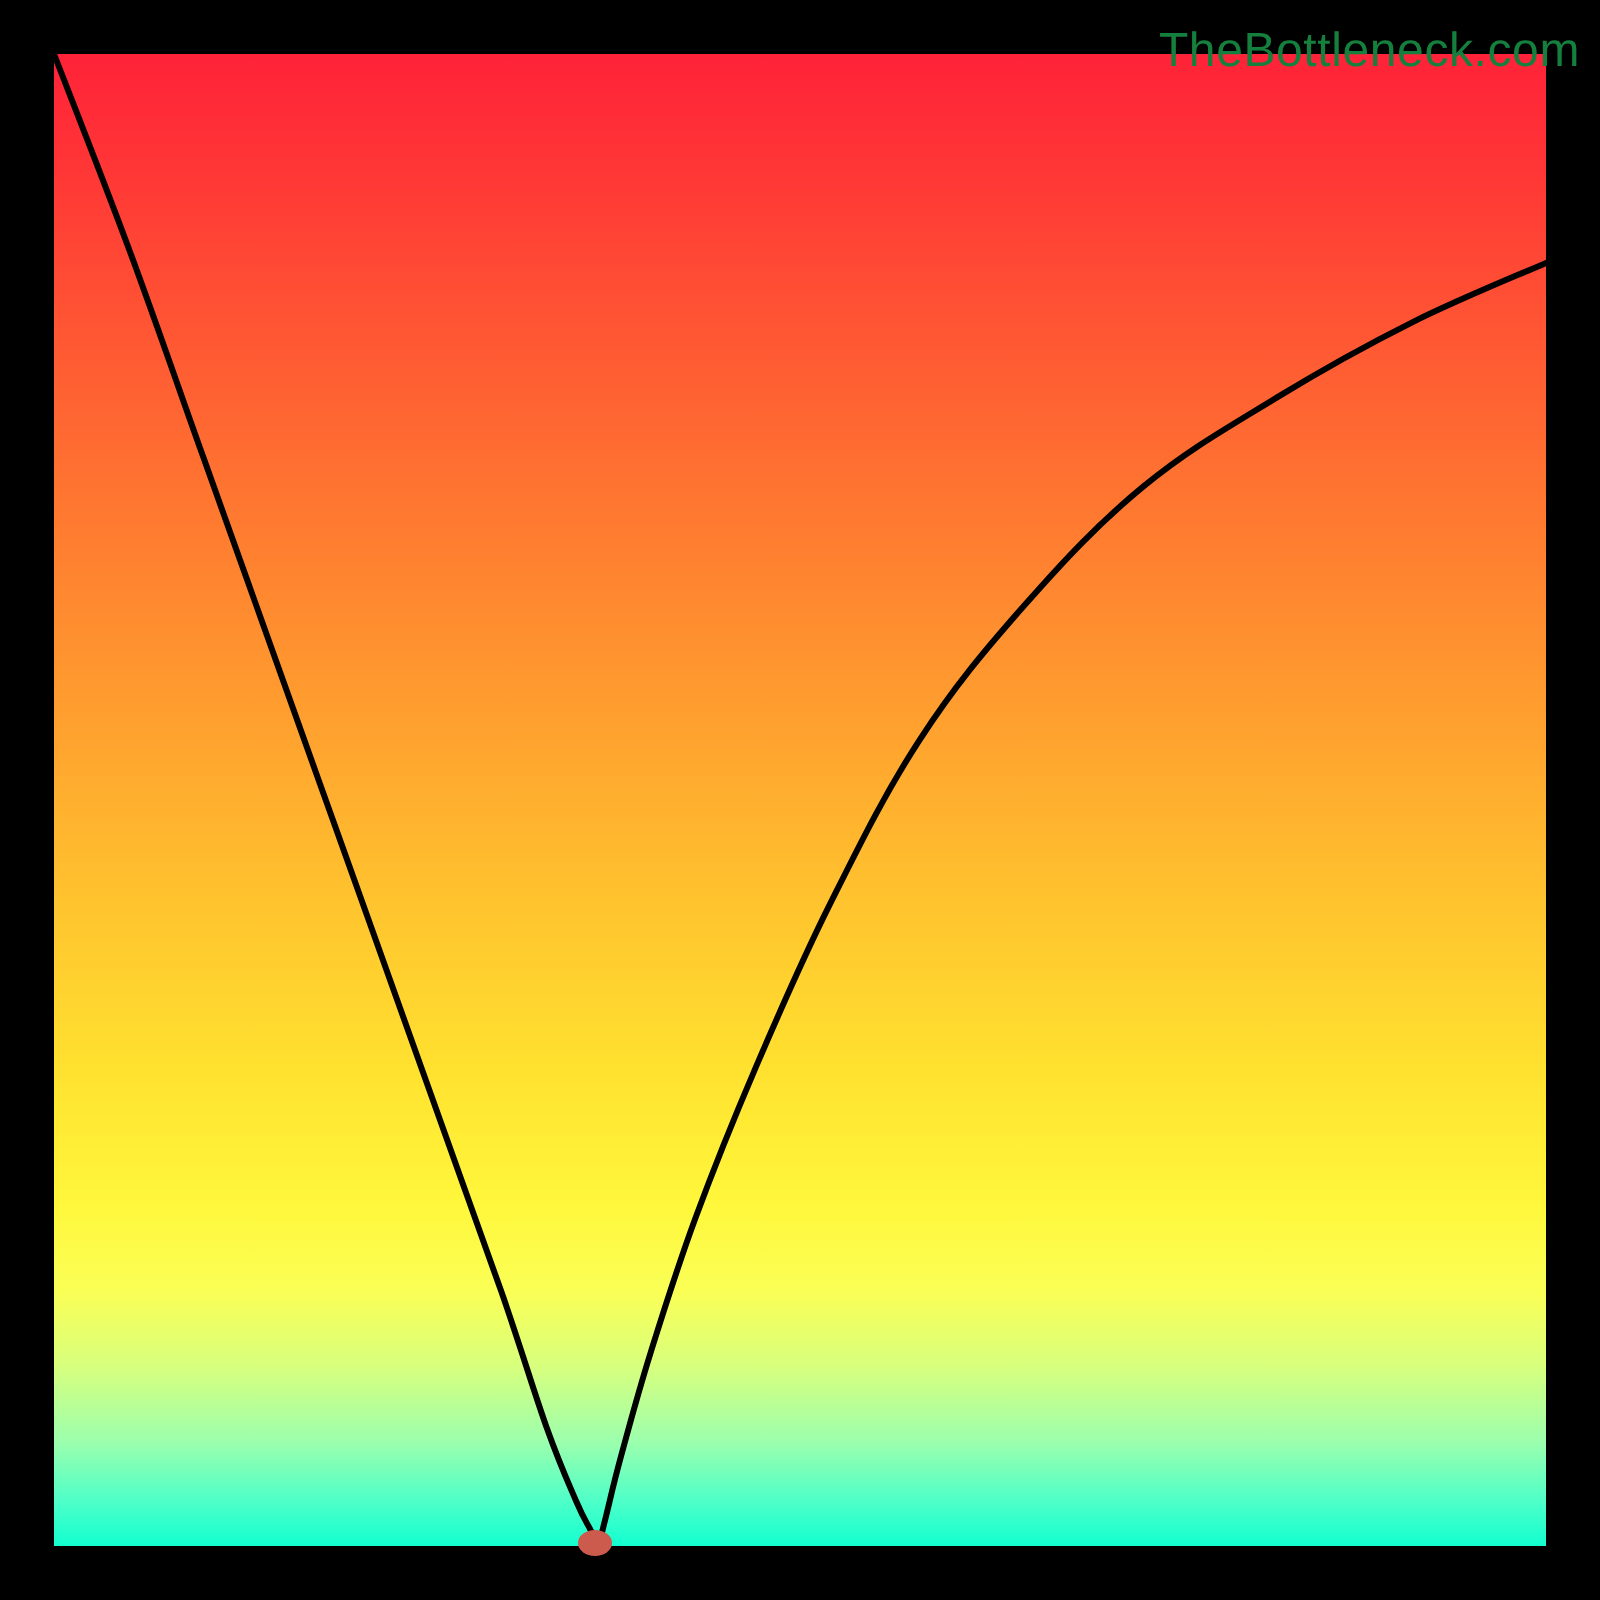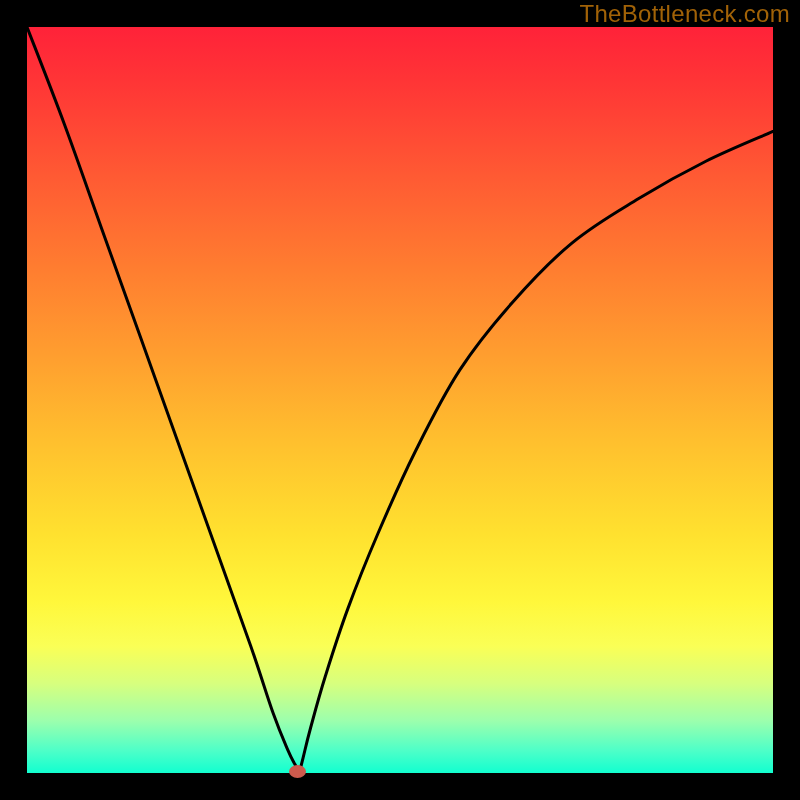--- a/index.html
+++ b/index.html
@@ -12,23 +12,23 @@
     font-family: Arial, Helvetica, sans-serif;
   }
   .frame {
     position: relative;
     width: 800px;
     height: 800px;
     background: #000;
   }
   .watermark {
     position: absolute;
-    top: 0;
+    top: 12px;
     right: 10px;
-    color: #a16207;
+    color: #15803d;
     font-size: 24px;
     font-weight: 500;
     letter-spacing: 0.3px;
     z-index: 20;
   }
   .plot-area {
     position: absolute;
     left: 27px;
     top: 27px;
     width: 746px;

